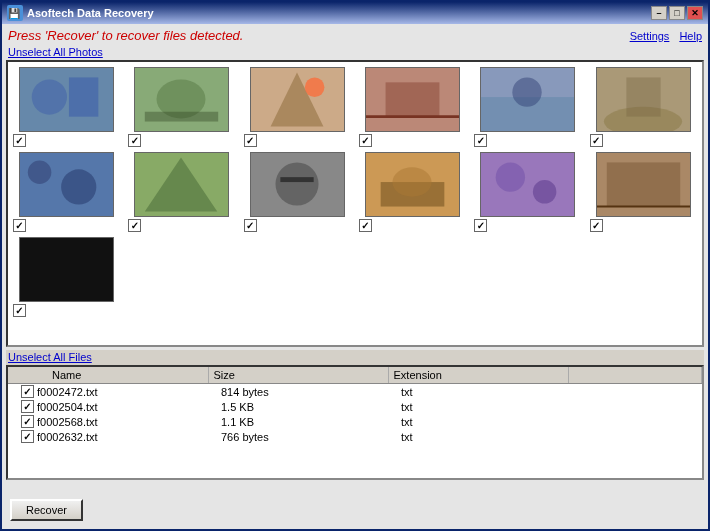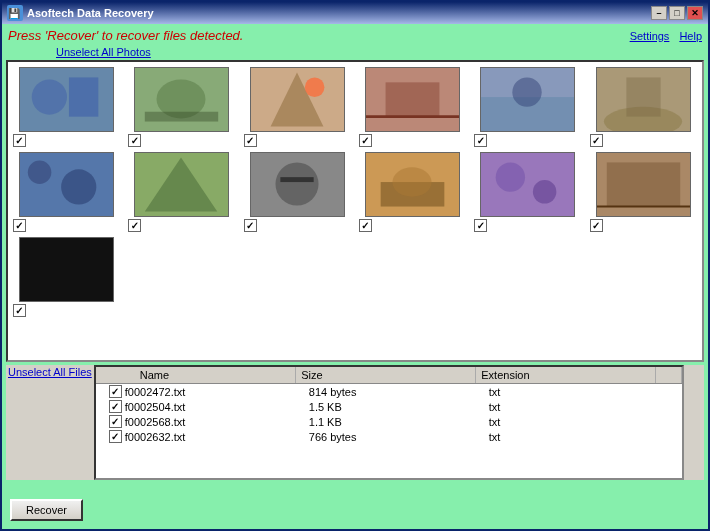--- a/index.html
+++ b/index.html
@@ -68,21 +68,21 @@
       cursor: pointer;
       color: #000;
     }
 
     .tb-btn.close { background: #e05050; }
 
     .window-body {
       flex: 1;
       display: flex;
       flex-direction: column;
-      background: #86efac;
+      background: #e5e5e5;
       padding: 4px;
       overflow: hidden;
     }
 
     .top-bar {
       display: flex;
       justify-content: space-between;
       align-items: center;
       margin-bottom: 3px;
       padding: 0 2px;
@@ -173,21 +173,21 @@
     .checkbox.checked::after {
       content: '✓';
       color: #000;
       font-size: 10px;
       font-weight: bold;
     }
 
     .files-panel-wrapper {
       background: #d4d0c8;
       display: flex;
-      flex-direction: row;
+      flex-direction: column;
       flex-shrink: 0;
     }
 
     .files-table-container {
       border: 2px inset #888;
       background: white;
       height: 115px;
       overflow-y: scroll;
       overflow-x: hidden;
     }
@@ -303,21 +303,21 @@
   <div class="window-body">
 
     <div class="top-bar">
       <span class="recover-message">Press 'Recover' to recover files detected.</span>
       <div class="top-links">
         <span class="link">Settings</span>
         <span class="link">Help</span>
       </div>
     </div>
 
-    <div style="padding: 0 2px 2px 2px; margin-left: 48px;">
+    <div style="padding: 0 2px 2px 2px;">
       <span class="unselect-link">Unselect All Photos</span>
     </div>
 
     <div class="photo-panel-wrapper">
       <div class="photo-panel">
         <div class="photo-grid">
 
           <div class="photo-item">
             <div class="photo-thumb thumb-1">
               <svg width="95" height="65" viewBox="0 0 95 65">

